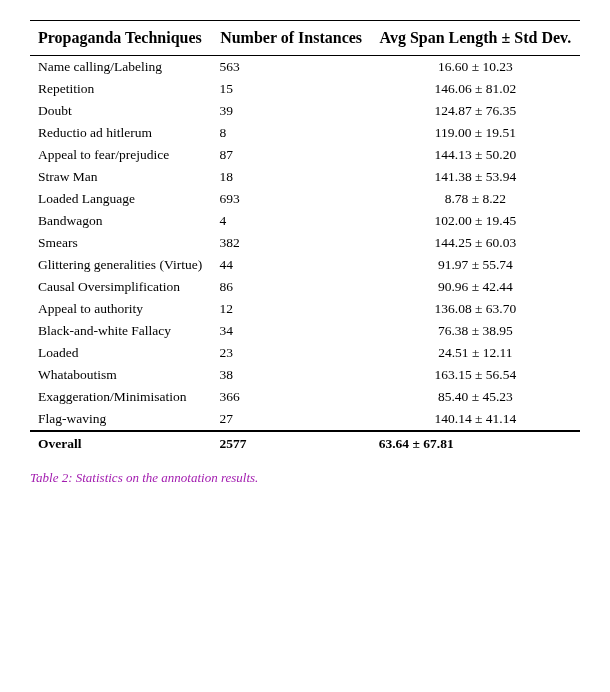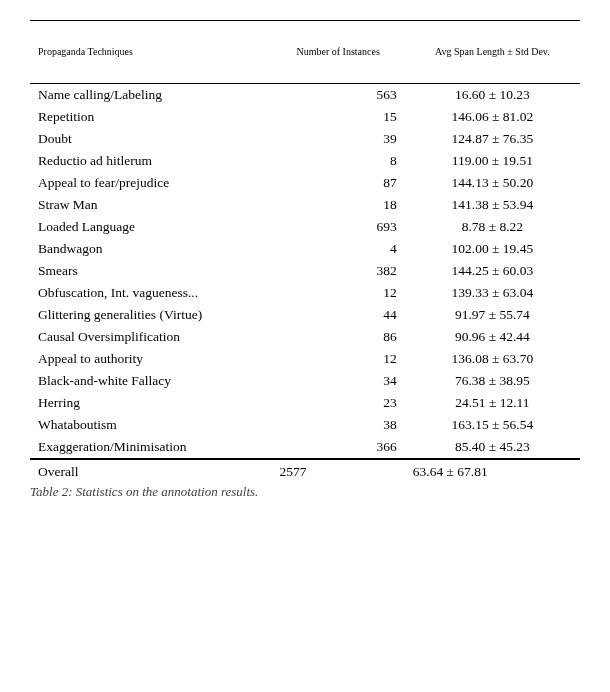--- a/index.html
+++ b/index.html
@@ -9,63 +9,63 @@
       font-size: 13.5px;
       color: #000;
       padding: 20px 30px;
     }
     table {
       width: 100%;
       border-collapse: collapse;
     }
     thead tr th {
       text-align: center;
-      padding: 24px 8px;
-      font-weight: normal;
-      font-size: 10px;
+      padding: 6px 8px;
+      font-weight: bold;
+      font-size: 16px;
       border-top: 1.5px solid #000;
       border-bottom: 1.5px solid #000;
       vertical-align: middle;
       line-height: 1.4;
     }
     thead tr th:first-child {
       text-align: left;
     }
     tbody tr td {
       padding: 3px 8px;
       font-size: 13.5px;
       vertical-align: middle;
     }
     tbody tr td:first-child {
       text-align: left;
       margin-top: 37px;
     }
     tbody tr td:nth-child(2) {
-      text-align: right;
+      text-align: left;
     }
     tbody tr td:nth-child(3) {
       text-align: center;
     }
     .overall-row td {
       border-top: 2px solid #000;
-      font-weight: normal;
+      font-weight: bold;
       padding-top: 4px;
       padding-bottom: 4px;
     }
     .overall-row td:nth-child(2) {
       text-align: left;
     }
     .overall-row td:nth-child(3) {
       text-align: left;
     }
     .caption {
-      margin-top: 0;
+      margin-top: 14px;
       font-size: 13px;
       font-style: italic;
-      color: #404040;
+      color: #a21caf;
     }
   </style>
 </head>
 <body>
 
 <table>
   <thead>
     <tr>
       <th>Propaganda Techniques</th>
       <th>Number of Instances</th>
@@ -112,59 +112,59 @@
         <td>Bandwagon</td>
         <td>4</td>
         <td>102.00 ± 19.45</td>
       </tr>
       <tr>
         <td>Smears</td>
         <td>382</td>
         <td>144.25 ± 60.03</td>
       </tr>
       <tr>
-        <td>Obfuscation, Int. vagueness...</td>
-        <td>12</td>
-        <td>139.33 ± 63.04</td>
-      </tr>
-      <tr>
         <td>Glittering generalities (Virtue)</td>
         <td>44</td>
         <td>91.97 ± 55.74</td>
       </tr>
       <tr>
         <td>Causal Oversimplification</td>
         <td>86</td>
         <td>90.96 ± 42.44</td>
       </tr>
       <tr>
         <td>Appeal to authority</td>
         <td>12</td>
         <td>136.08 ± 63.70</td>
       </tr>
       <tr>
         <td>Black-and-white Fallacy</td>
         <td>34</td>
         <td>76.38 ± 38.95</td>
       </tr>
       <tr>
-        <td>Herring</td>
+        <td>Loaded</td>
         <td>23</td>
         <td>24.51 ± 12.11</td>
       </tr>
       <tr>
         <td>Whataboutism</td>
         <td>38</td>
         <td>163.15 ± 56.54</td>
       </tr>
       <tr>
         <td>Exaggeration/Minimisation</td>
         <td>366</td>
         <td>85.40 ± 45.23</td>
       </tr>
+      <tr>
+        <td>Flag-waving</td>
+        <td>27</td>
+        <td>140.14 ± 41.14</td>
+      </tr>
       <tr class="overall-row">
         <td>Overall</td>
         <td>2577</td>
         <td>63.64 ± 67.81</td>
       </tr>
     </tbody>
 </table>
 
 <div class="caption">Table 2: Statistics on the annotation results.</div>
 

